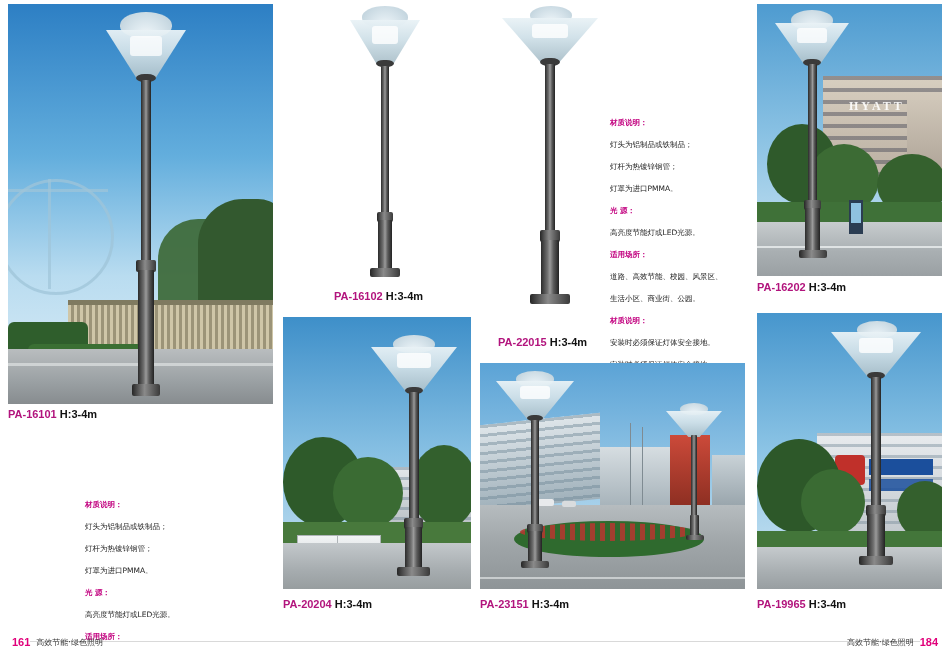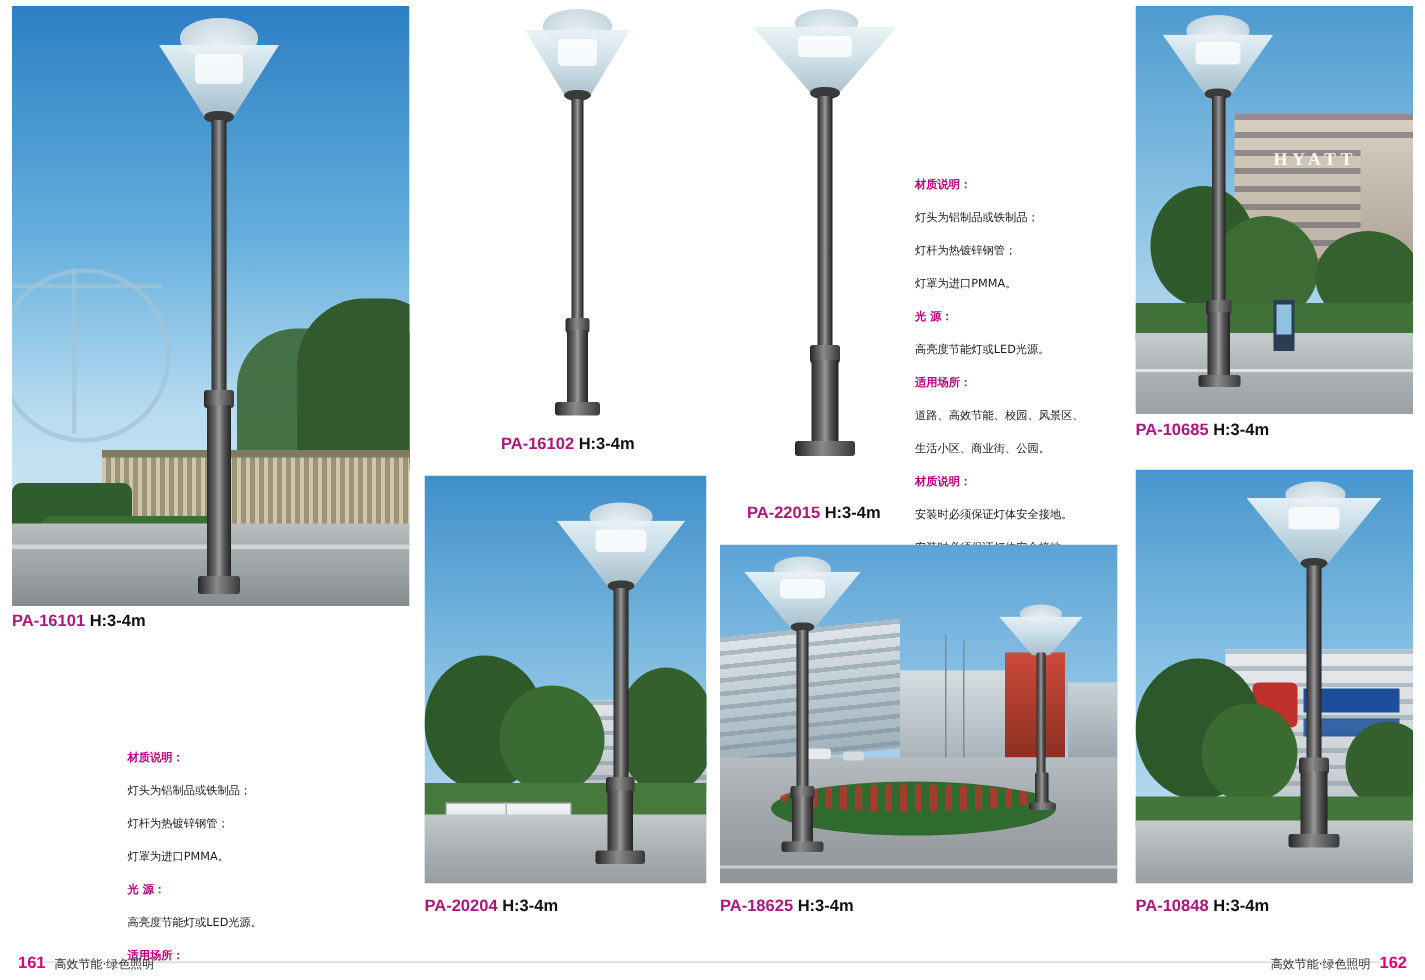--- a/index.html
+++ b/index.html
@@ -204,21 +204,21 @@
       <div class="shade" style="left:0px;top:13px;width:74px;height:40px;"></div>
       <div style="position:absolute;left:22px;top:18px;width:30px;height:15px;background:rgba(255,255,255,.78);border-radius:3px;"></div>
       <div class="cap" style="left:28px;top:49px;width:18px;height:7px;"></div>
       <div class="pole" style="left:33px;top:54px;width:9px;height:140px;"></div>
       <div class="base" style="left:29px;top:190px;width:17px;height:10px;"></div>
       <div class="pole" style="left:30px;top:198px;width:15px;height:44px;"></div>
       <div class="base" style="left:24px;top:240px;width:28px;height:8px;"></div>
     </div>
   </div>
   <div class="caption" style="left:757px;top:281px;">
-    <span>PA-10685</span>
+    <span>PA-16202</span>
     <span class="h">H:3-4m</span>
   </div>
 
   <div class="photo" style="left:283px;top:317px;width:188px;height:272px;">
     <div class="sky" style="background:linear-gradient(180deg,#3e8fc9 0%,#84bee2 48%,#cbe4f2 100%);"></div>
 
     <div class="bldg" style="left:96px;top:150px;width:94px;height:60px;background:linear-gradient(180deg,#e3e7ea,#b9c0c5);"></div>
     <div style="position:absolute;left:96px;top:150px;width:94px;height:60px;background:repeating-linear-gradient(180deg,rgba(120,140,155,.5) 0px,rgba(120,140,155,.5) 3px,transparent 3px,transparent 10px);"></div>
 
     <div class="tree" style="left:0px;top:120px;width:80px;height:90px;background:#2e5a2a;"></div>
@@ -283,21 +283,21 @@
 
     <div class="lamp" style="left:186px;top:40px;width:56px;height:140px;">
       <div class="dome" style="left:14px;top:0px;width:28px;height:12px;"></div>
       <div class="shade" style="left:0px;top:8px;width:56px;height:26px;clip-path:polygon(0% 0%,100% 0%,60% 100%,40% 100%);"></div>
       <div class="pole" style="left:25px;top:32px;width:6px;height:82px;"></div>
       <div class="pole" style="left:24px;top:112px;width:9px;height:22px;"></div>
       <div class="base" style="left:20px;top:132px;width:18px;height:5px;"></div>
     </div>
   </div>
   <div class="caption" style="left:480px;top:598px;">
-    <span>PA-18625</span>
+    <span>PA-23151</span>
     <span class="h">H:3-4m</span>
   </div>
 
   <div class="photo" style="left:757px;top:313px;width:185px;height:276px;">
     <div class="sky" style="background:linear-gradient(180deg,#4796cd 0%,#8cc4e5 50%,#d0e6f3 100%);"></div>
 
     <div class="bldg" style="left:60px;top:120px;width:125px;height:108px;background:linear-gradient(180deg,#e8ebee,#c0c7cc);"></div>
     <div style="position:absolute;left:60px;top:120px;width:125px;height:108px;background:repeating-linear-gradient(180deg,rgba(120,140,155,.45) 0px,rgba(120,140,155,.45) 3px,transparent 3px,transparent 11px);"></div>
     <div style="position:absolute;left:78px;top:142px;width:30px;height:30px;background:#c0302a;border-radius:4px;"></div>
     <div style="position:absolute;left:112px;top:146px;width:64px;height:16px;background:#1b4f9c;"></div>
@@ -316,29 +316,29 @@
       <div class="shade" style="left:0px;top:11px;width:90px;height:44px;clip-path:polygon(0% 0%,100% 0%,60% 100%,40% 100%);"></div>
       <div style="position:absolute;left:28px;top:17px;width:34px;height:15px;background:rgba(255,255,255,.8);border-radius:3px;"></div>
       <div class="cap" style="left:36px;top:51px;width:18px;height:7px;"></div>
       <div class="pole" style="left:40px;top:56px;width:10px;height:132px;"></div>
       <div class="base" style="left:35px;top:184px;width:20px;height:11px;"></div>
       <div class="pole" style="left:36px;top:193px;width:18px;height:44px;"></div>
       <div class="base" style="left:28px;top:235px;width:34px;height:9px;"></div>
     </div>
   </div>
   <div class="caption" style="left:757px;top:598px;">
-    <span>PA-10848</span>
+    <span>PA-19965</span>
     <span class="h">H:3-4m</span>
   </div>
 
   <div class="footbar">
     <div class="footline"></div>
     <div class="foot-left" style="left:6px;">
       <span class="pagenum">161</span>
       <span class="foottext">高效节能·绿色照明</span>
     </div>
     <div class="foot-right" style="right:6px;">
       <span class="foottext">高效节能·绿色照明</span>
-      <span class="pagenum">162</span>
+      <span class="pagenum">184</span>
     </div>
   </div>
 
 </div>
 
 </body></html>

